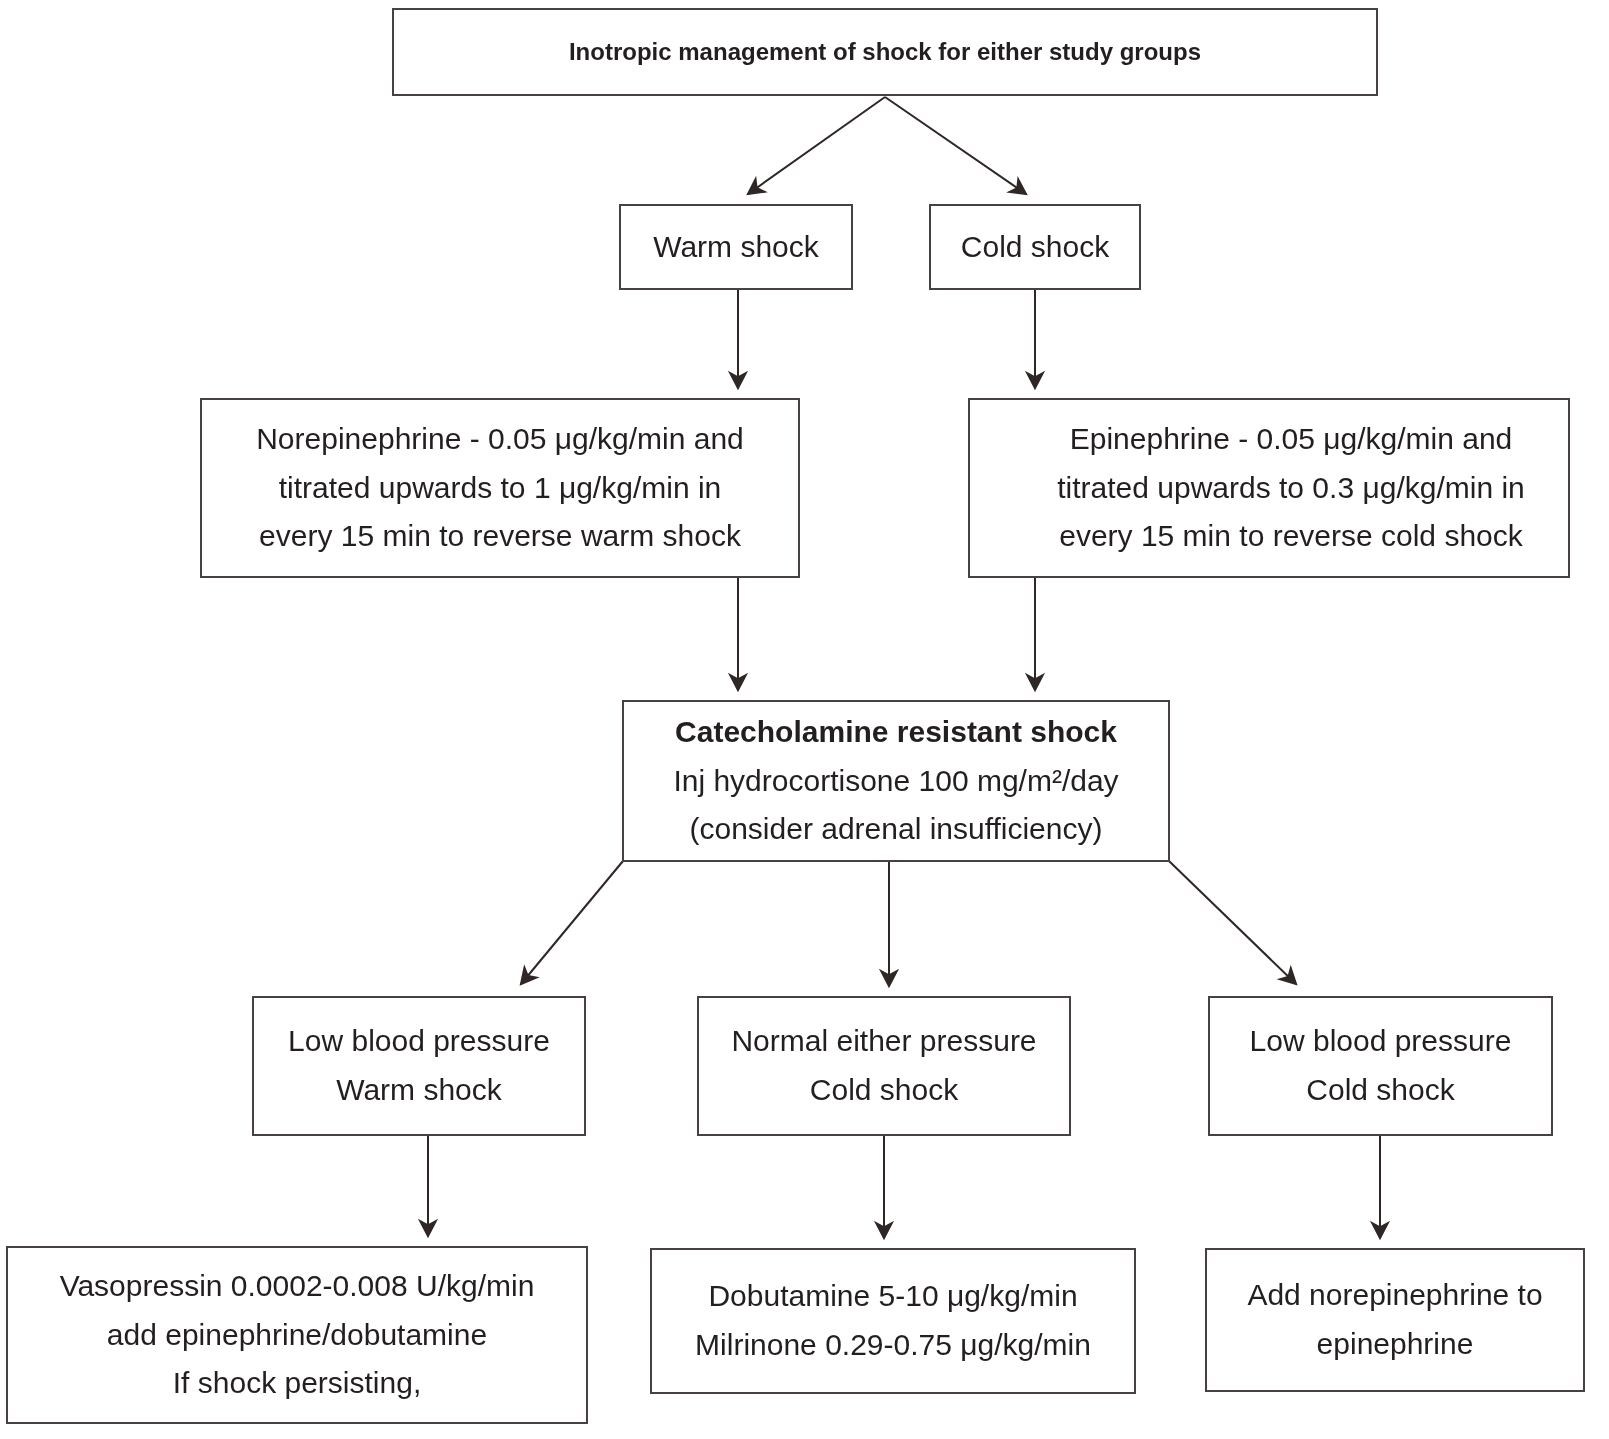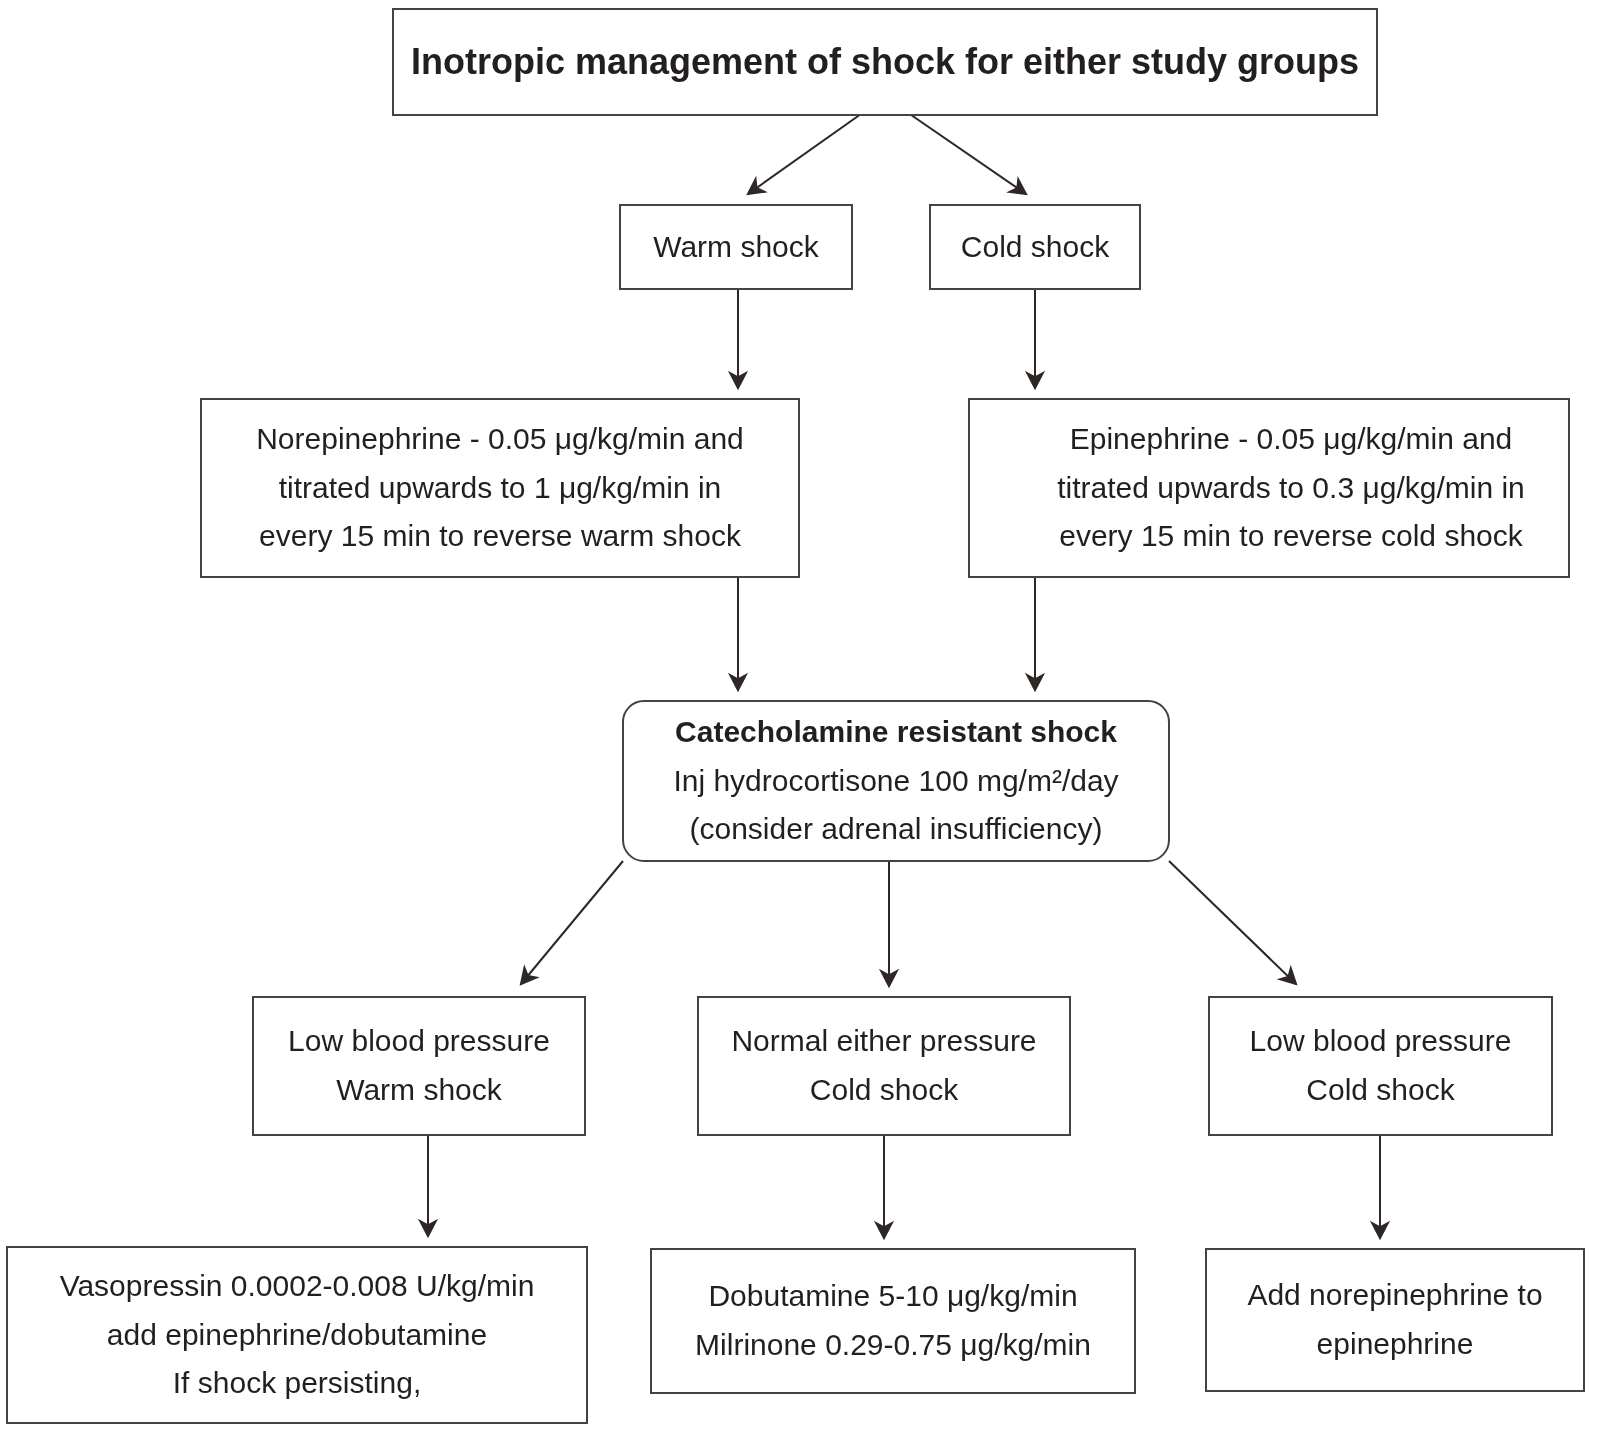--- a/index.html
+++ b/index.html
@@ -34,26 +34,26 @@
     justify-content: center;
     text-align: center;
     font-size: 30px;
     line-height: 1.62;
     color: #231f20;
   }
   .box .line { white-space: nowrap; }
   .bold { font-weight: bold; }
 
   
-  #node-title        { left: 392px;  top: 8px;    width: 986px; height: 108px;  font-size: 36px; }
+  #node-title        { left: 392px;  top: 8px;    width: 986px; height: 88px;  font-size: 24px; }
   #node-warm-shock   { left: 619px;  top: 204px;  width: 234px; height: 86px;  }
   #node-cold-shock   { left: 929px;  top: 204px;  width: 212px; height: 86px;  }
   #node-norepinephrine { left: 200px; top: 398px; width: 600px; height: 180px; }
   #node-epinephrine  { left: 968px;  top: 398px;  width: 602px; height: 180px; padding-left: 44px; }
-  #node-catecholamine{ left: 622px;  top: 700px;  width: 548px; height: 162px; border-radius: 22px; }
+  #node-catecholamine{ left: 622px;  top: 700px;  width: 548px; height: 162px; }
   #node-lbp-warm     { left: 252px;  top: 996px;  width: 334px; height: 140px; }
   #node-nbp-cold     { left: 697px;  top: 996px;  width: 374px; height: 140px; }
   #node-lbp-cold     { left: 1208px; top: 996px;  width: 345px; height: 140px; }
   #node-vasopressin  { left: 6px;    top: 1246px; width: 582px; height: 178px; }
   #node-dobutamine   { left: 650px;  top: 1248px; width: 486px; height: 146px; }
   #node-add-norepinephrine { left: 1205px; top: 1248px; width: 380px; height: 144px; }
 </style>
 </head>
 <body>
 

